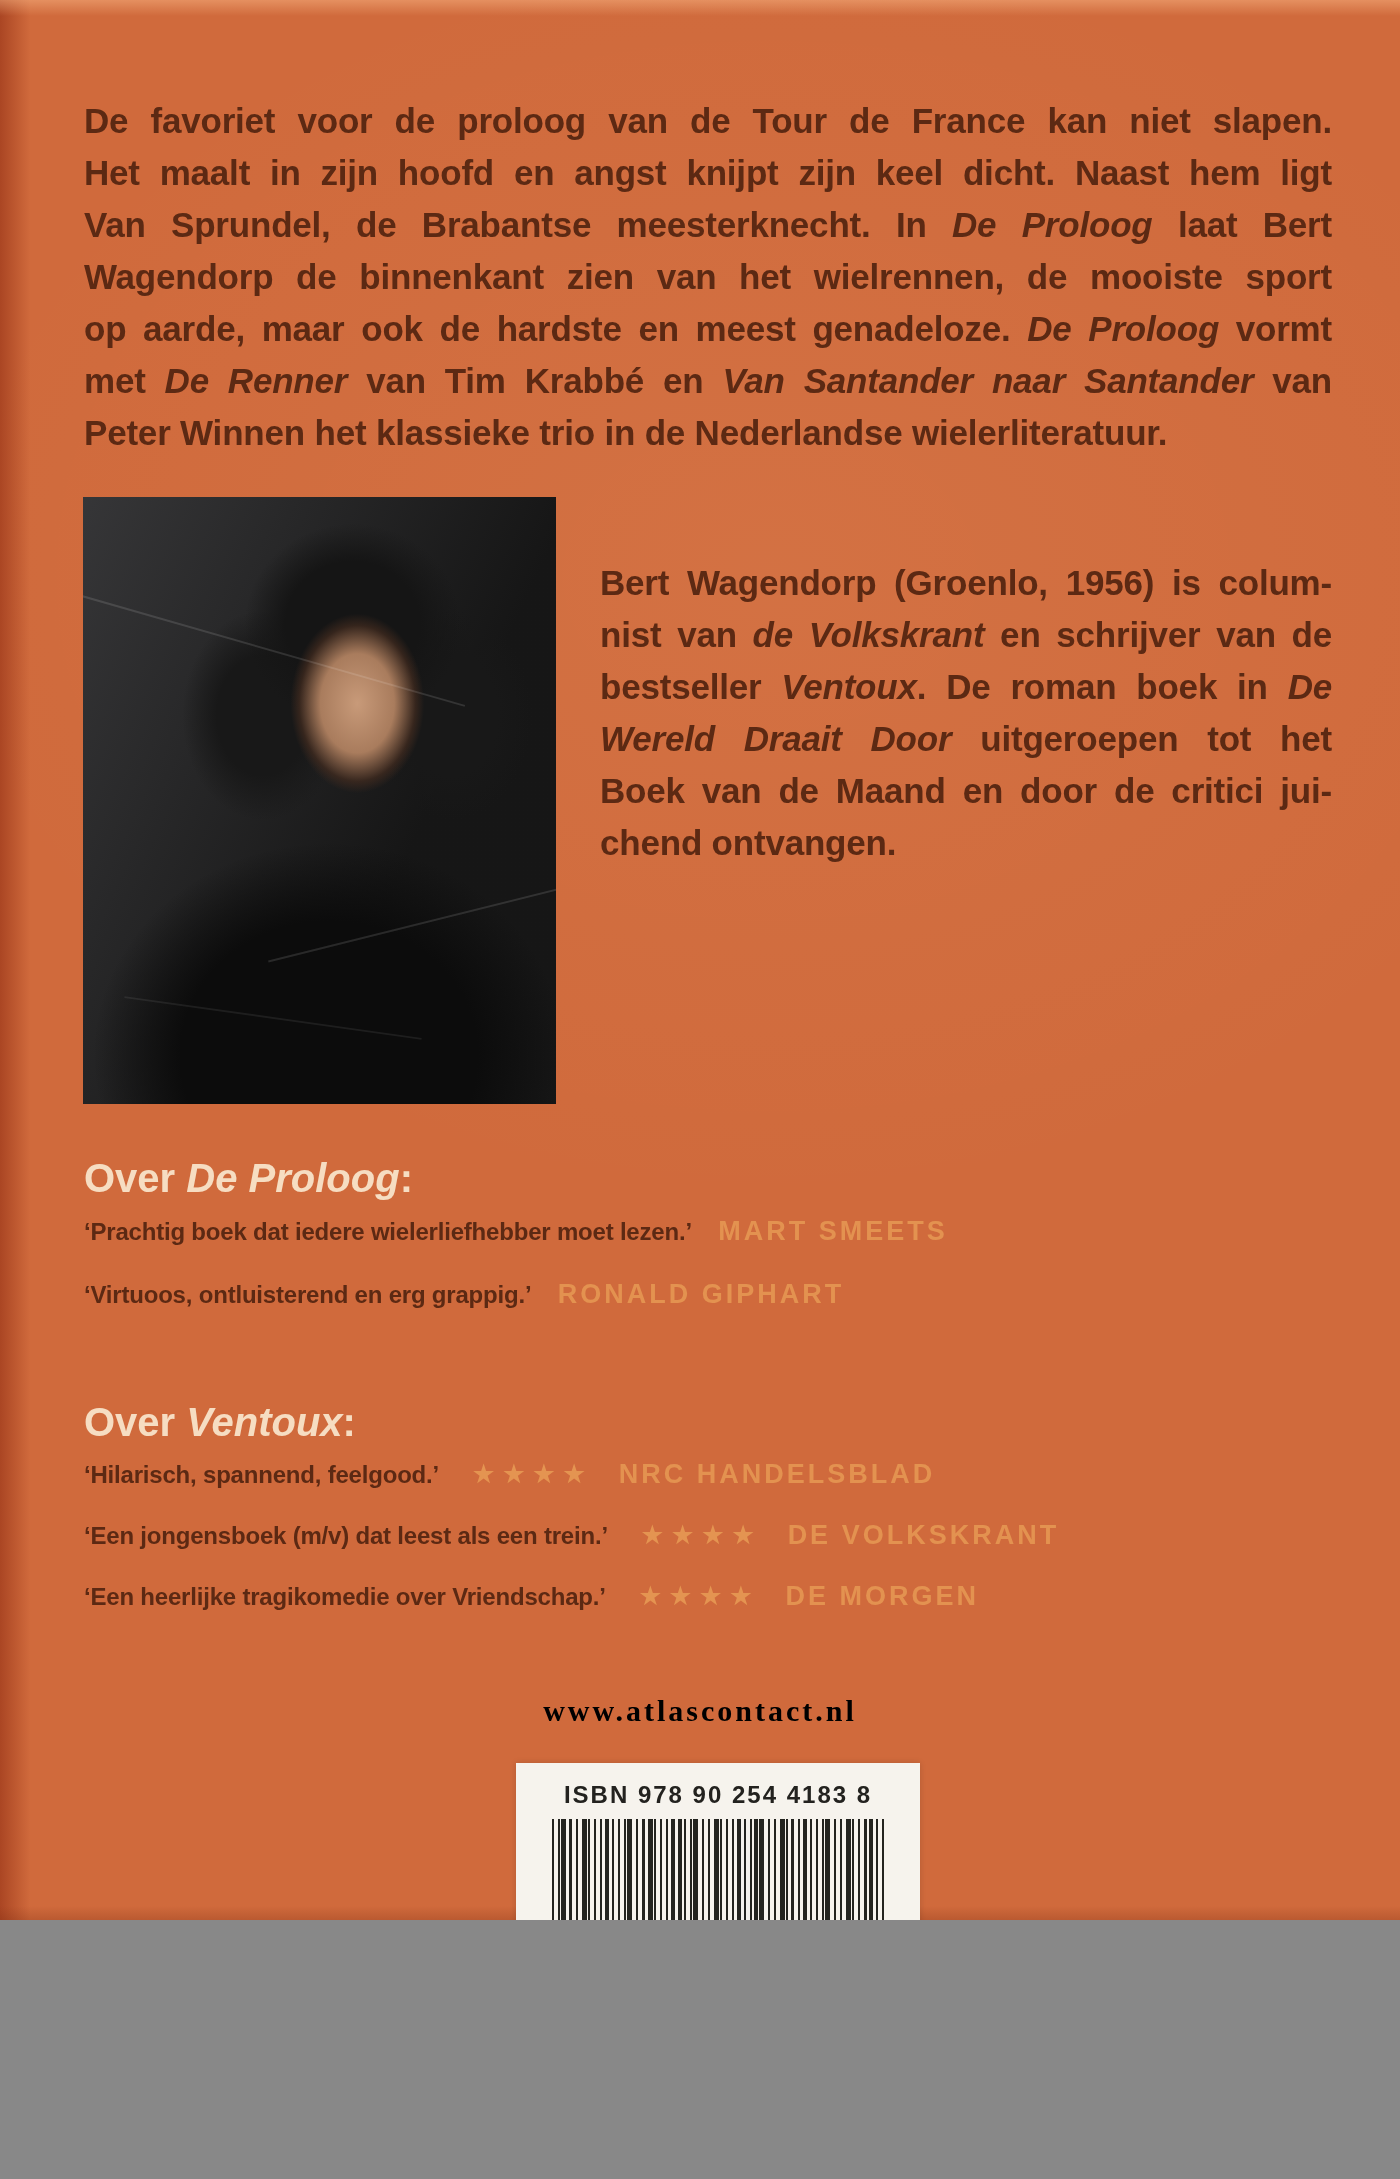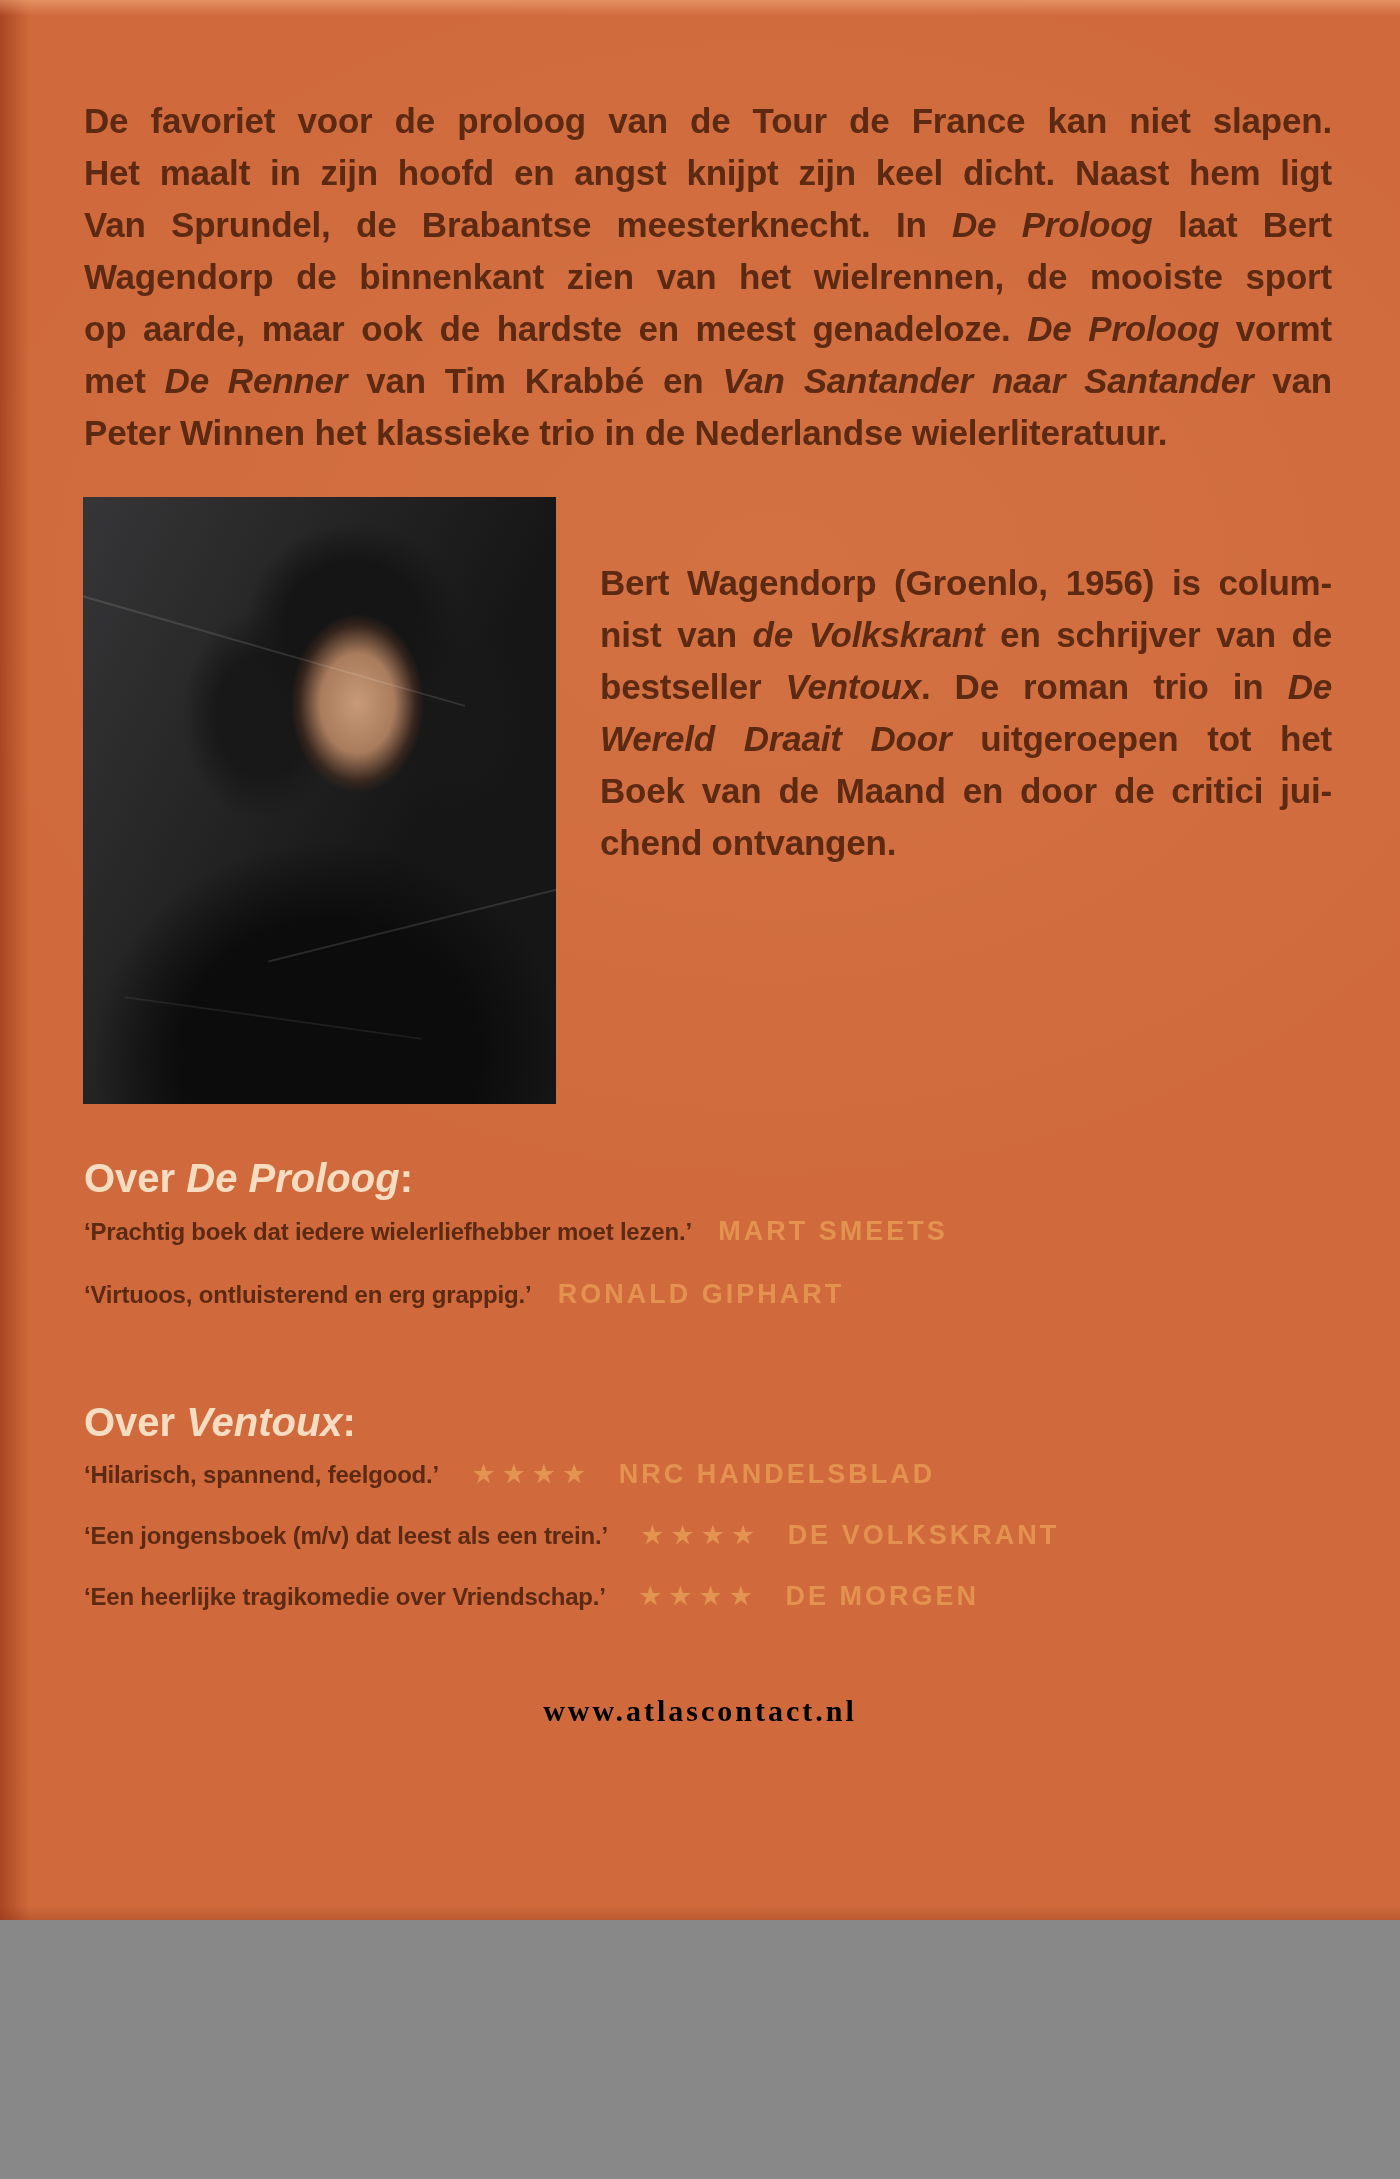--- a/index.html
+++ b/index.html
@@ -93,21 +93,21 @@
 
   <div class="photo">
     <div class="scratch s1"></div>
     <div class="scratch s2"></div>
     <div class="scratch s3"></div>
   </div>
 
   <div class="bio">
     <div class="line"><span>Bert Wagendorp (Groenlo, 1956) is colum-</span></div>
     <div class="line"><span>nist van </span><span class="it">de Volkskrant</span><span> en schrijver van de</span></div>
-    <div class="line"><span>bestseller </span><span class="it">Ventoux</span><span>. De roman trio in </span><span class="it">De</span></div>
+    <div class="line"><span>bestseller </span><span class="it">Ventoux</span><span>. De roman boek in </span><span class="it">De</span></div>
     <div class="line"><span class="it">Wereld Draait Door</span><span> uitgeroepen tot het</span></div>
     <div class="line"><span>Boek van de Maand en door de critici jui-</span></div>
     <div class="line last"><span>chend ontvangen.</span></div>
   </div>
 
   <div class="sec-heading" style="top:1156px;"><span>Over </span><span class="it">De Proloog</span><span>:</span></div>
 
   <div class="quote-row" style="top:1216px;">
     <span class="quote-text">‘Prachtig boek dat iedere wielerliefhebber moet lezen.’</span>
     <span class="quote-source">MART SMEETS</span>
@@ -130,13 +130,18 @@
     <span class="quote-source">DE VOLKSKRANT</span>
   </div>
   <div class="quote-row" style="top:1580px;">
     <span class="quote-text">‘Een heerlijke tragikomedie over Vriendschap.’</span>
     <span class="quote-stars">★★★★</span>
     <span class="quote-source">DE MORGEN</span>
   </div>
 
   <div class="website">www.atlascontact.nl</div>
 
+  <div class="barcode-box">
+    <div class="isbn-label">ISBN 978 90 254 4183 8</div>
+    <div class="bars"></div>
+    <div class="barcode-digits">9 789025 441838 &gt;</div>
+  </div>
 </div>
 
 </body></html>

